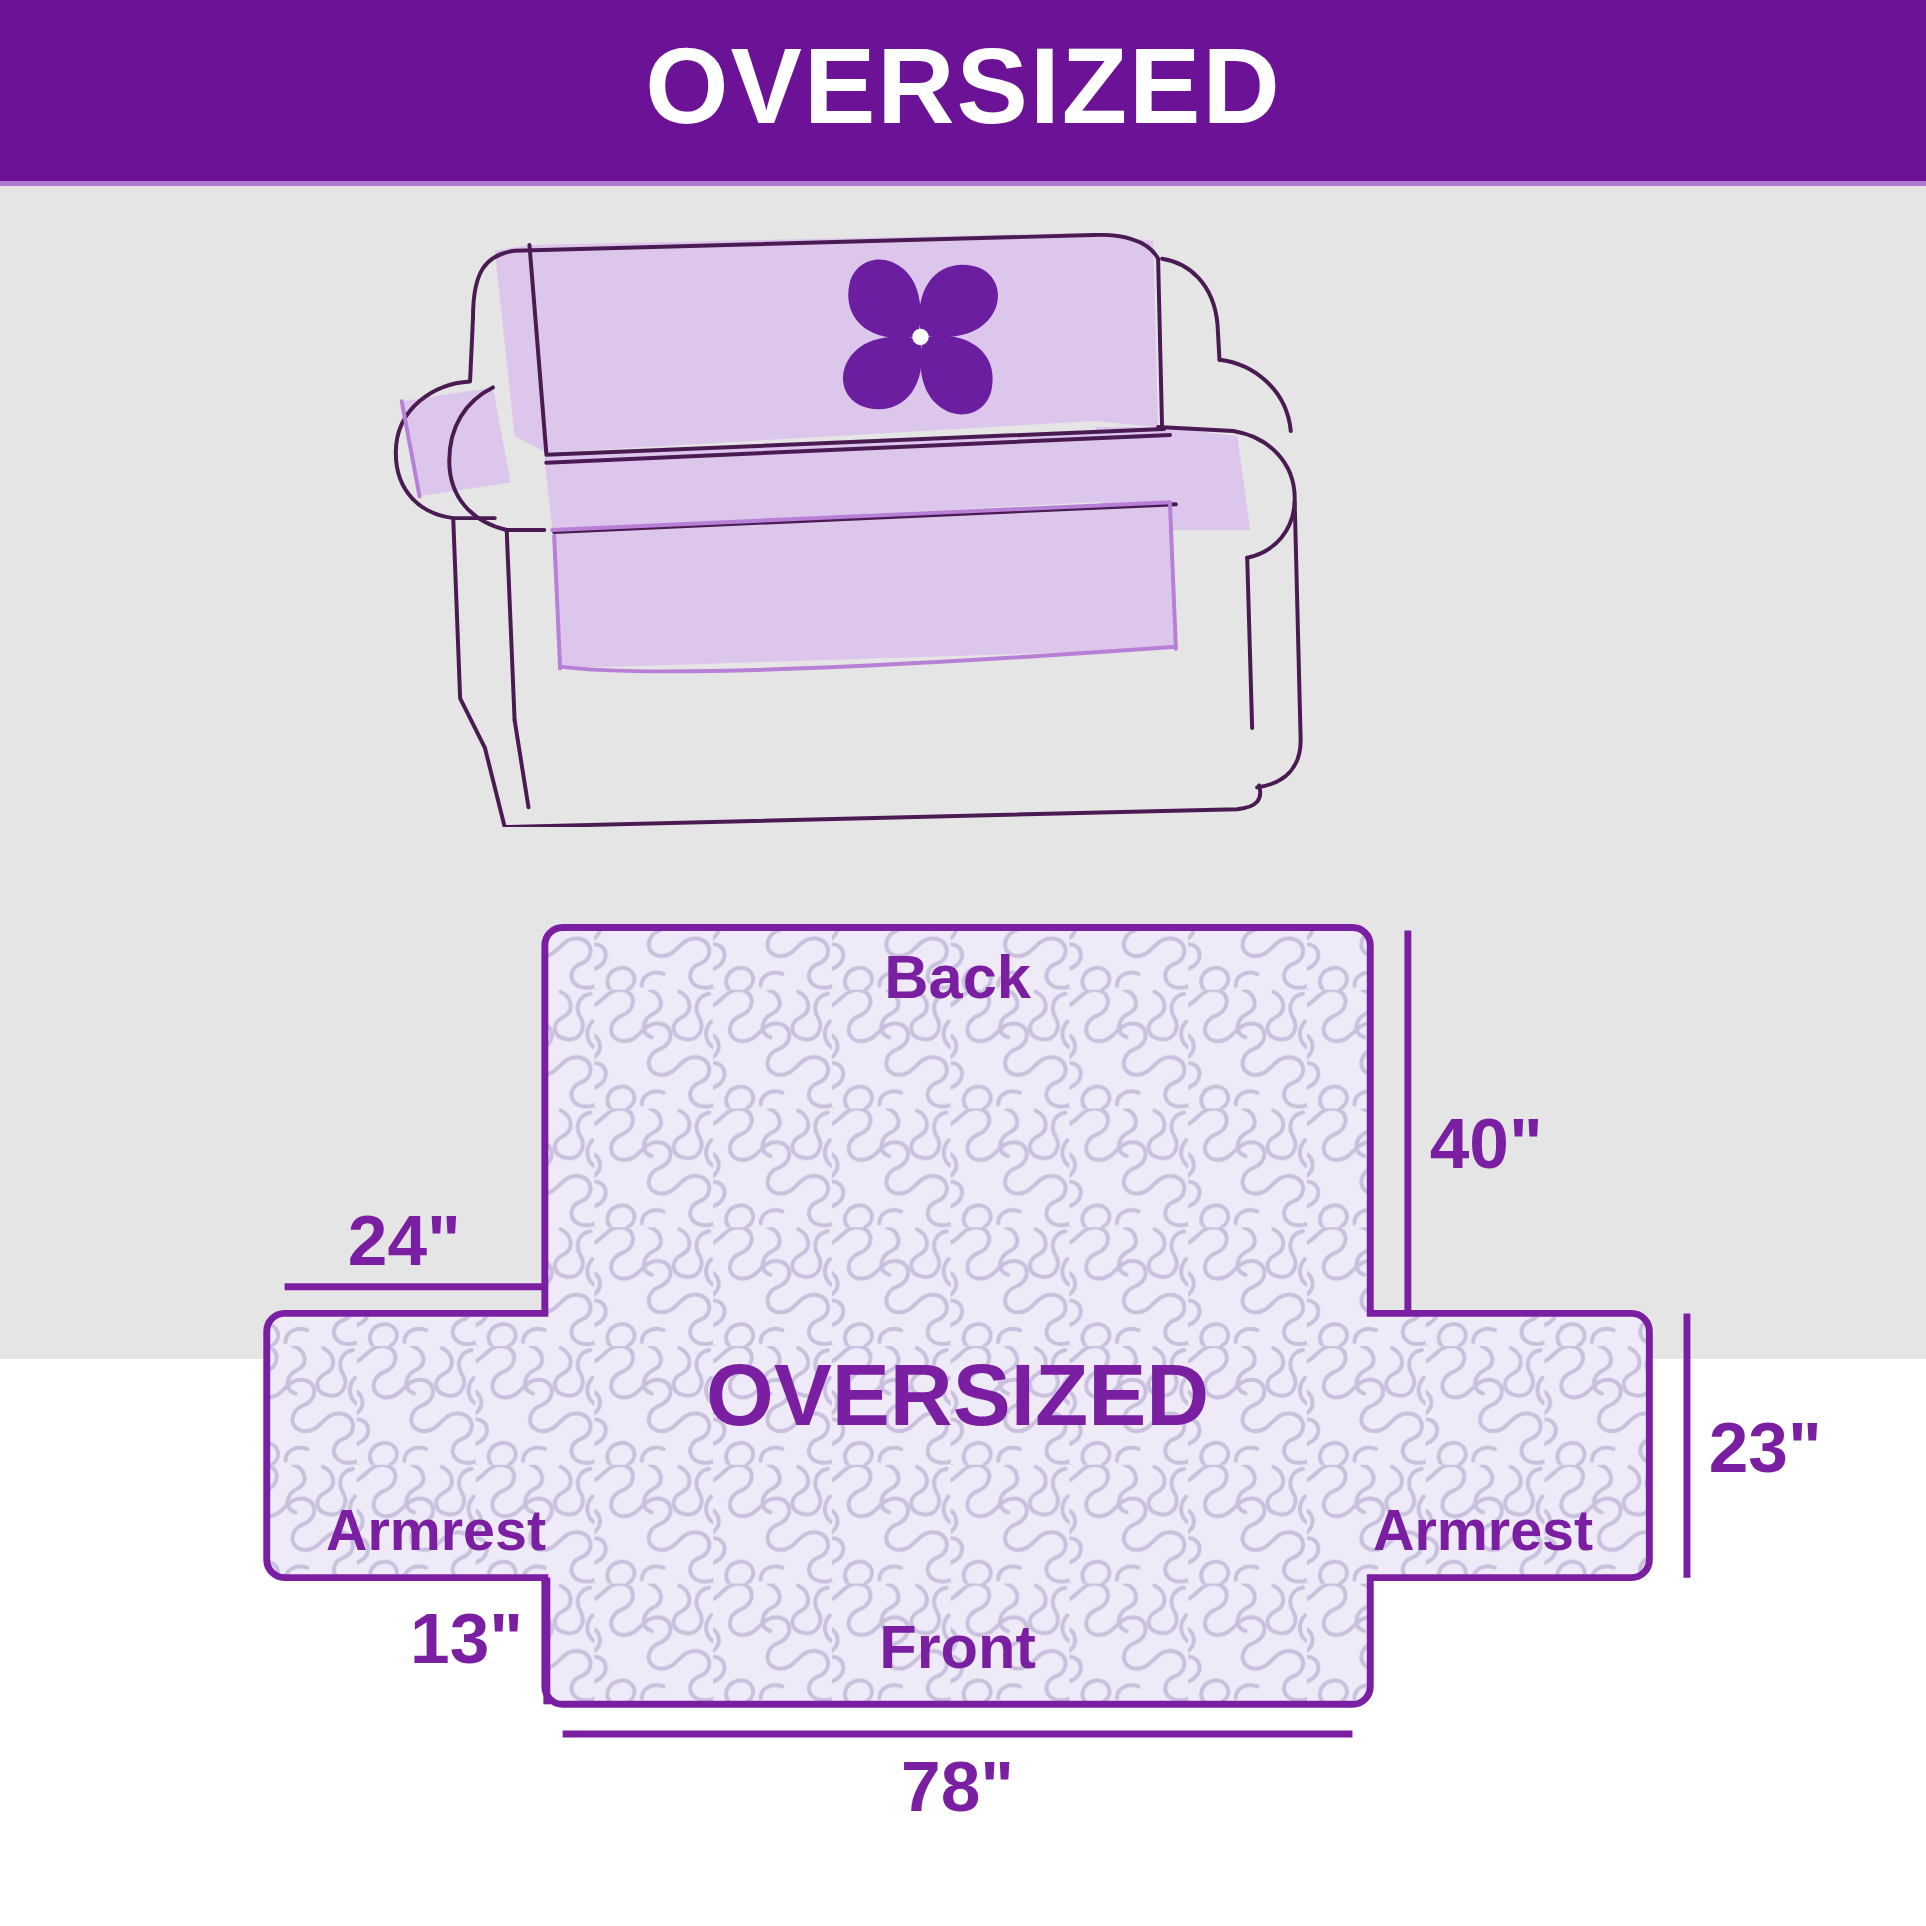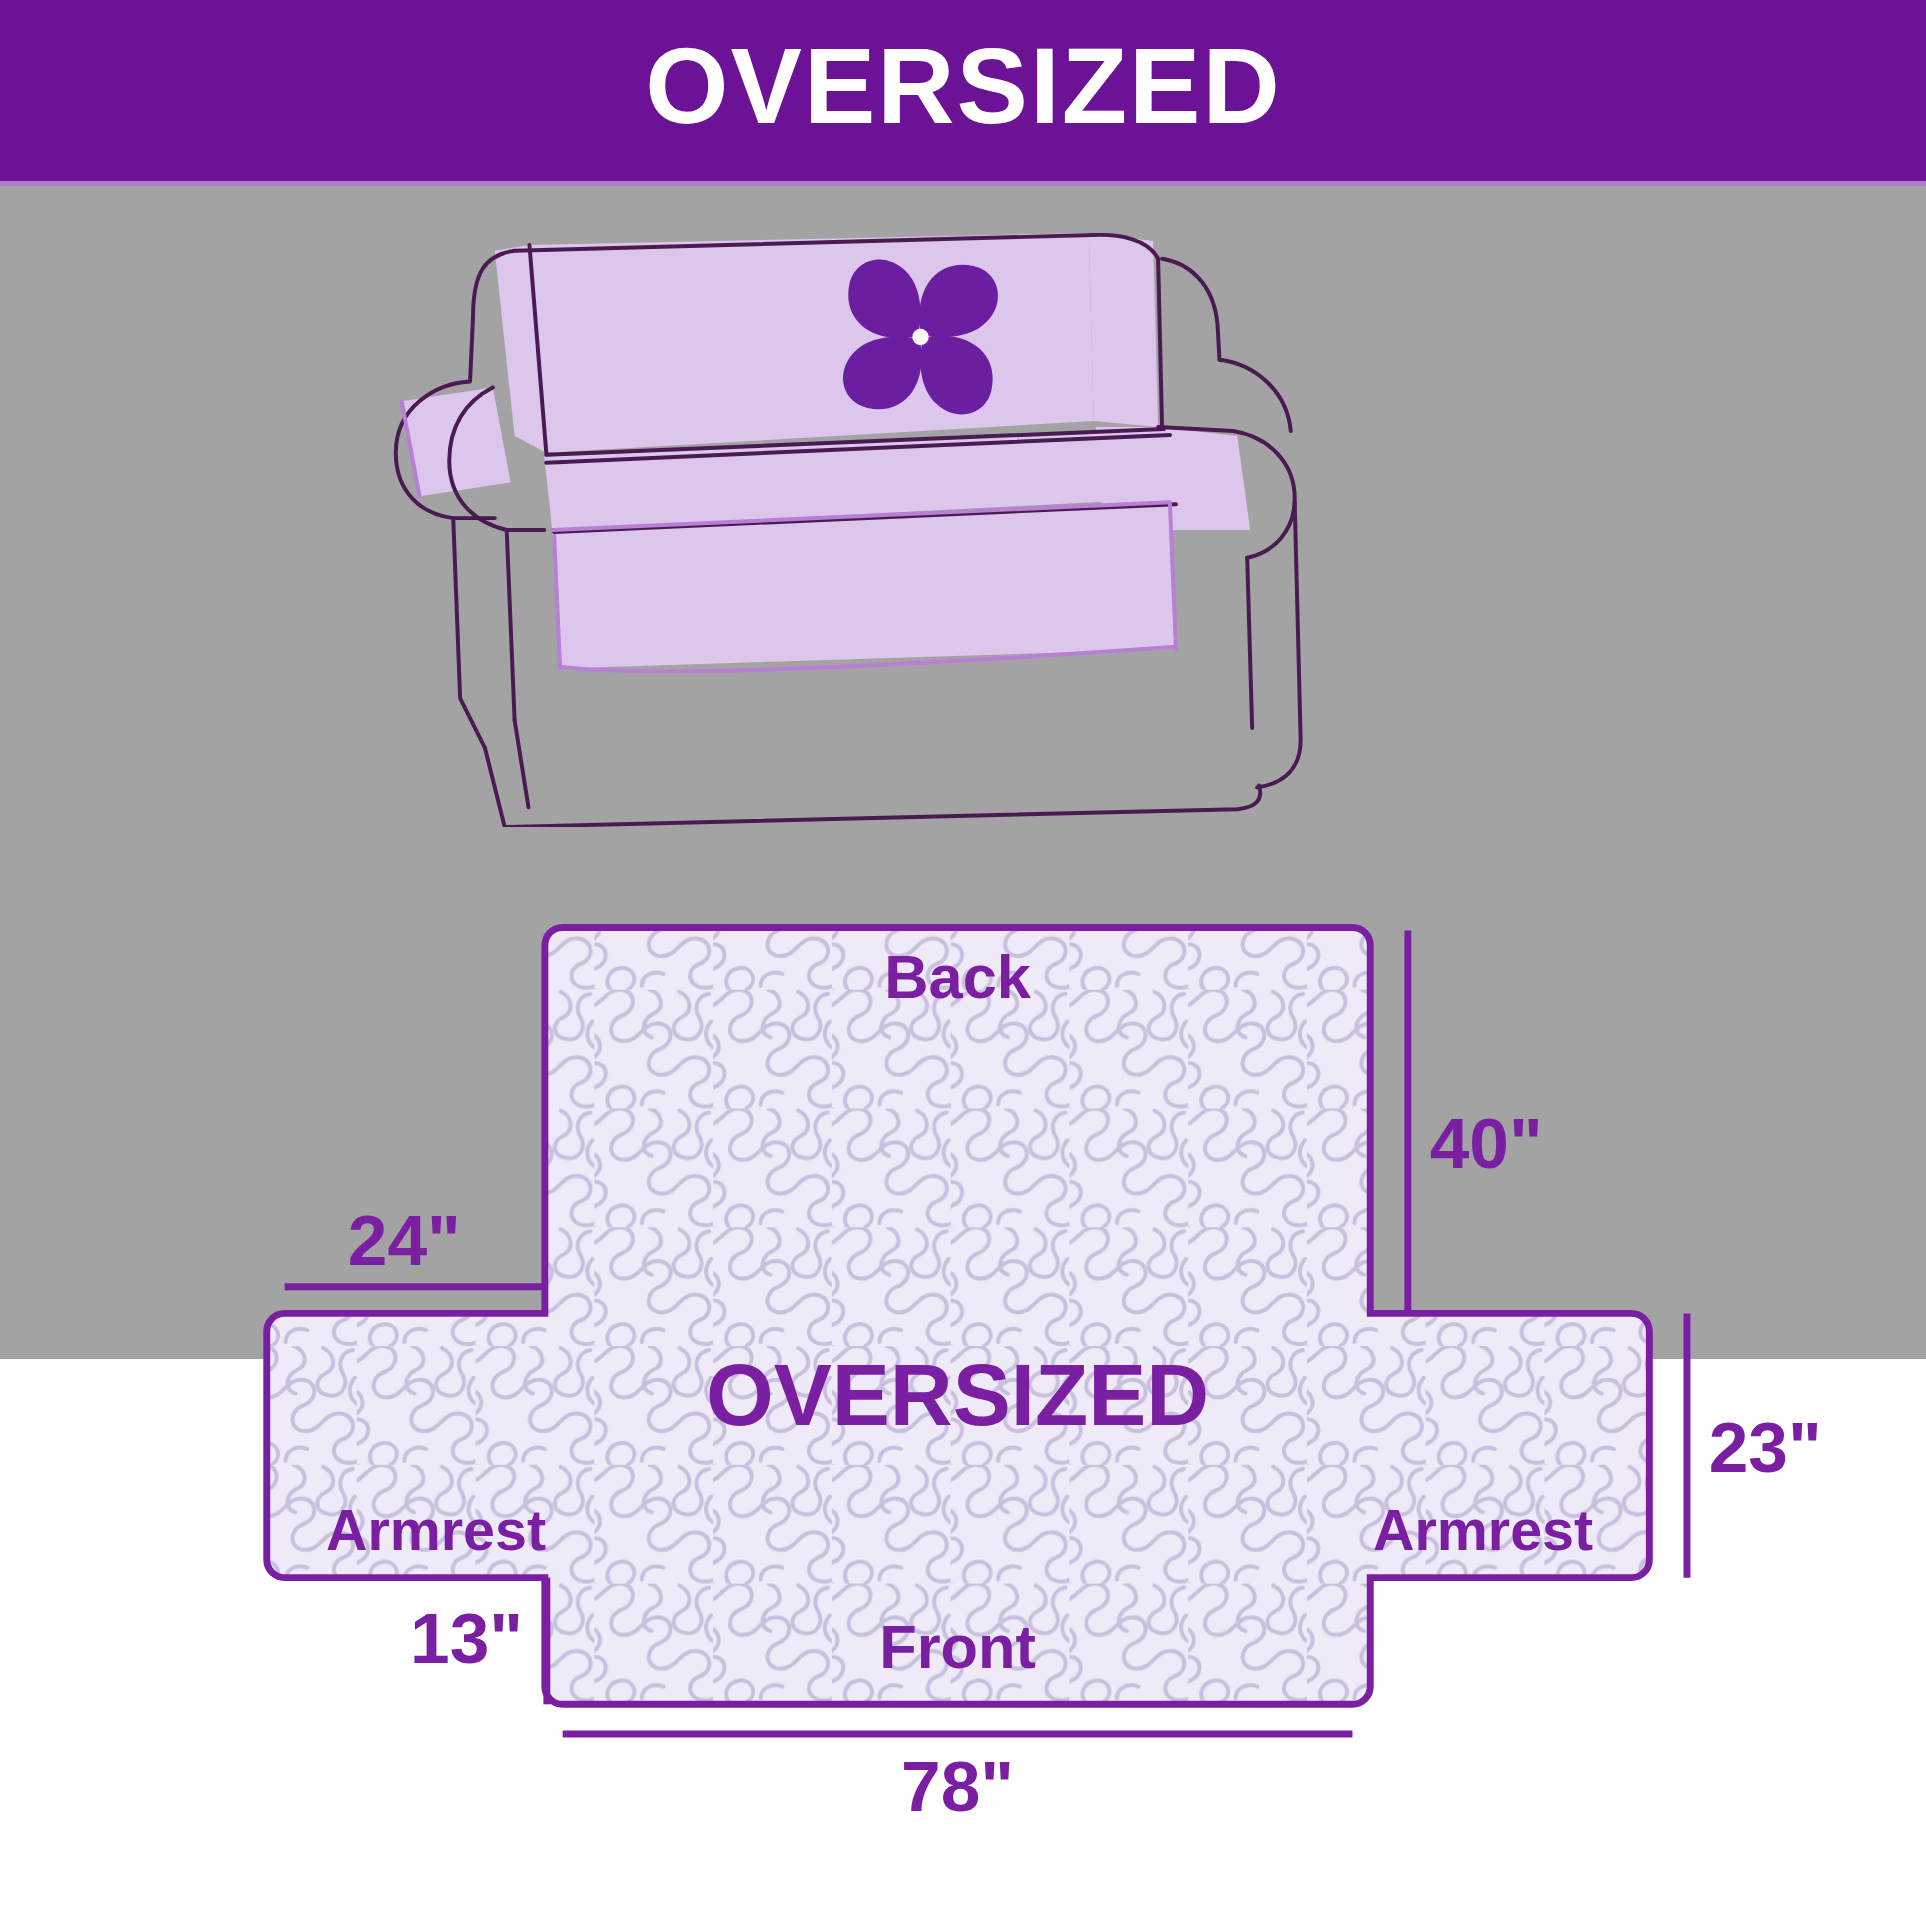--- a/index.html
+++ b/index.html
@@ -4,21 +4,21 @@
 <title>Oversized Sofa Cover Size Chart</title>
 <style>
   html,body{margin:0;padding:0;}
   body{
     width:1927px;height:1927px;
     background:#ffffff;
     font-family:"Liberation Sans", sans-serif;
     overflow:hidden;
     position:relative;
   }
-  #root{position:relative;width:1927px;height:1359px;background:#a3a3a3;}
+  #root{position:relative;width:1927px;height:1359px;background:#e5e5e5;}
 
   
   .banner{
     position:absolute;left:0;top:0;width:1927px;height:181px;
     background:#6b1296;
     display:flex;align-items:center;justify-content:center;
   }
   .banner-title{
     color:#ffffff;
     font-size:107px;

